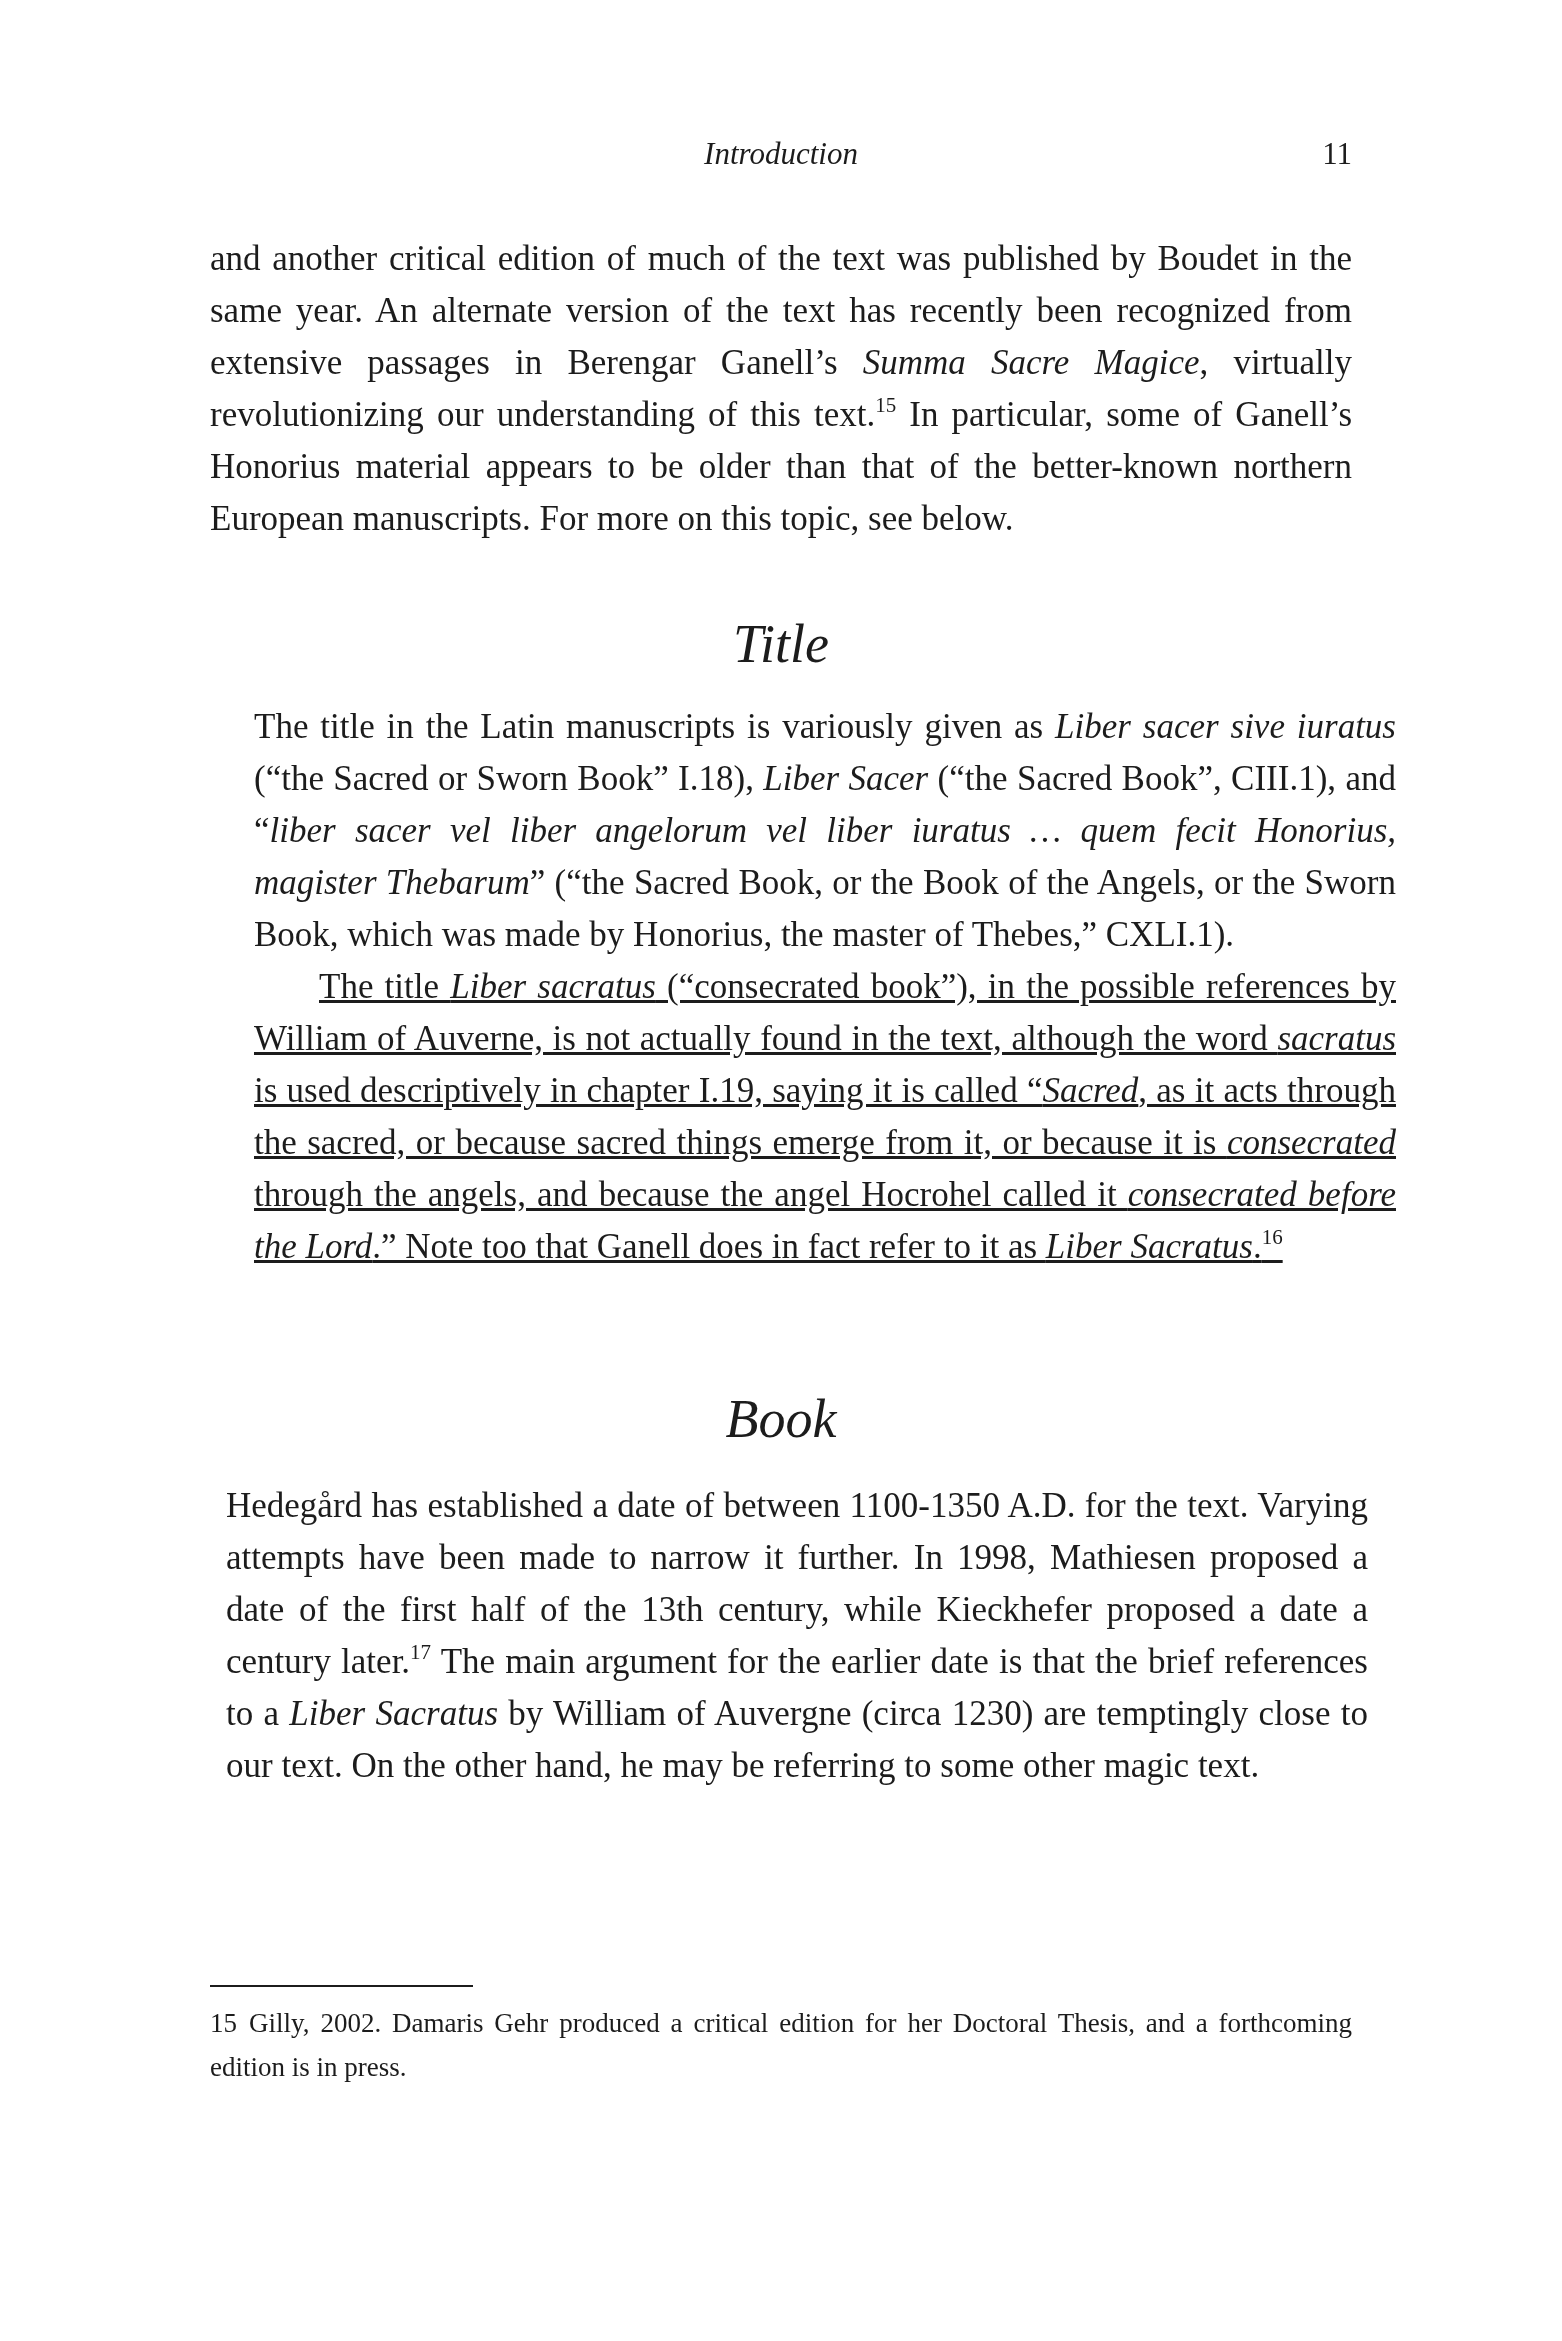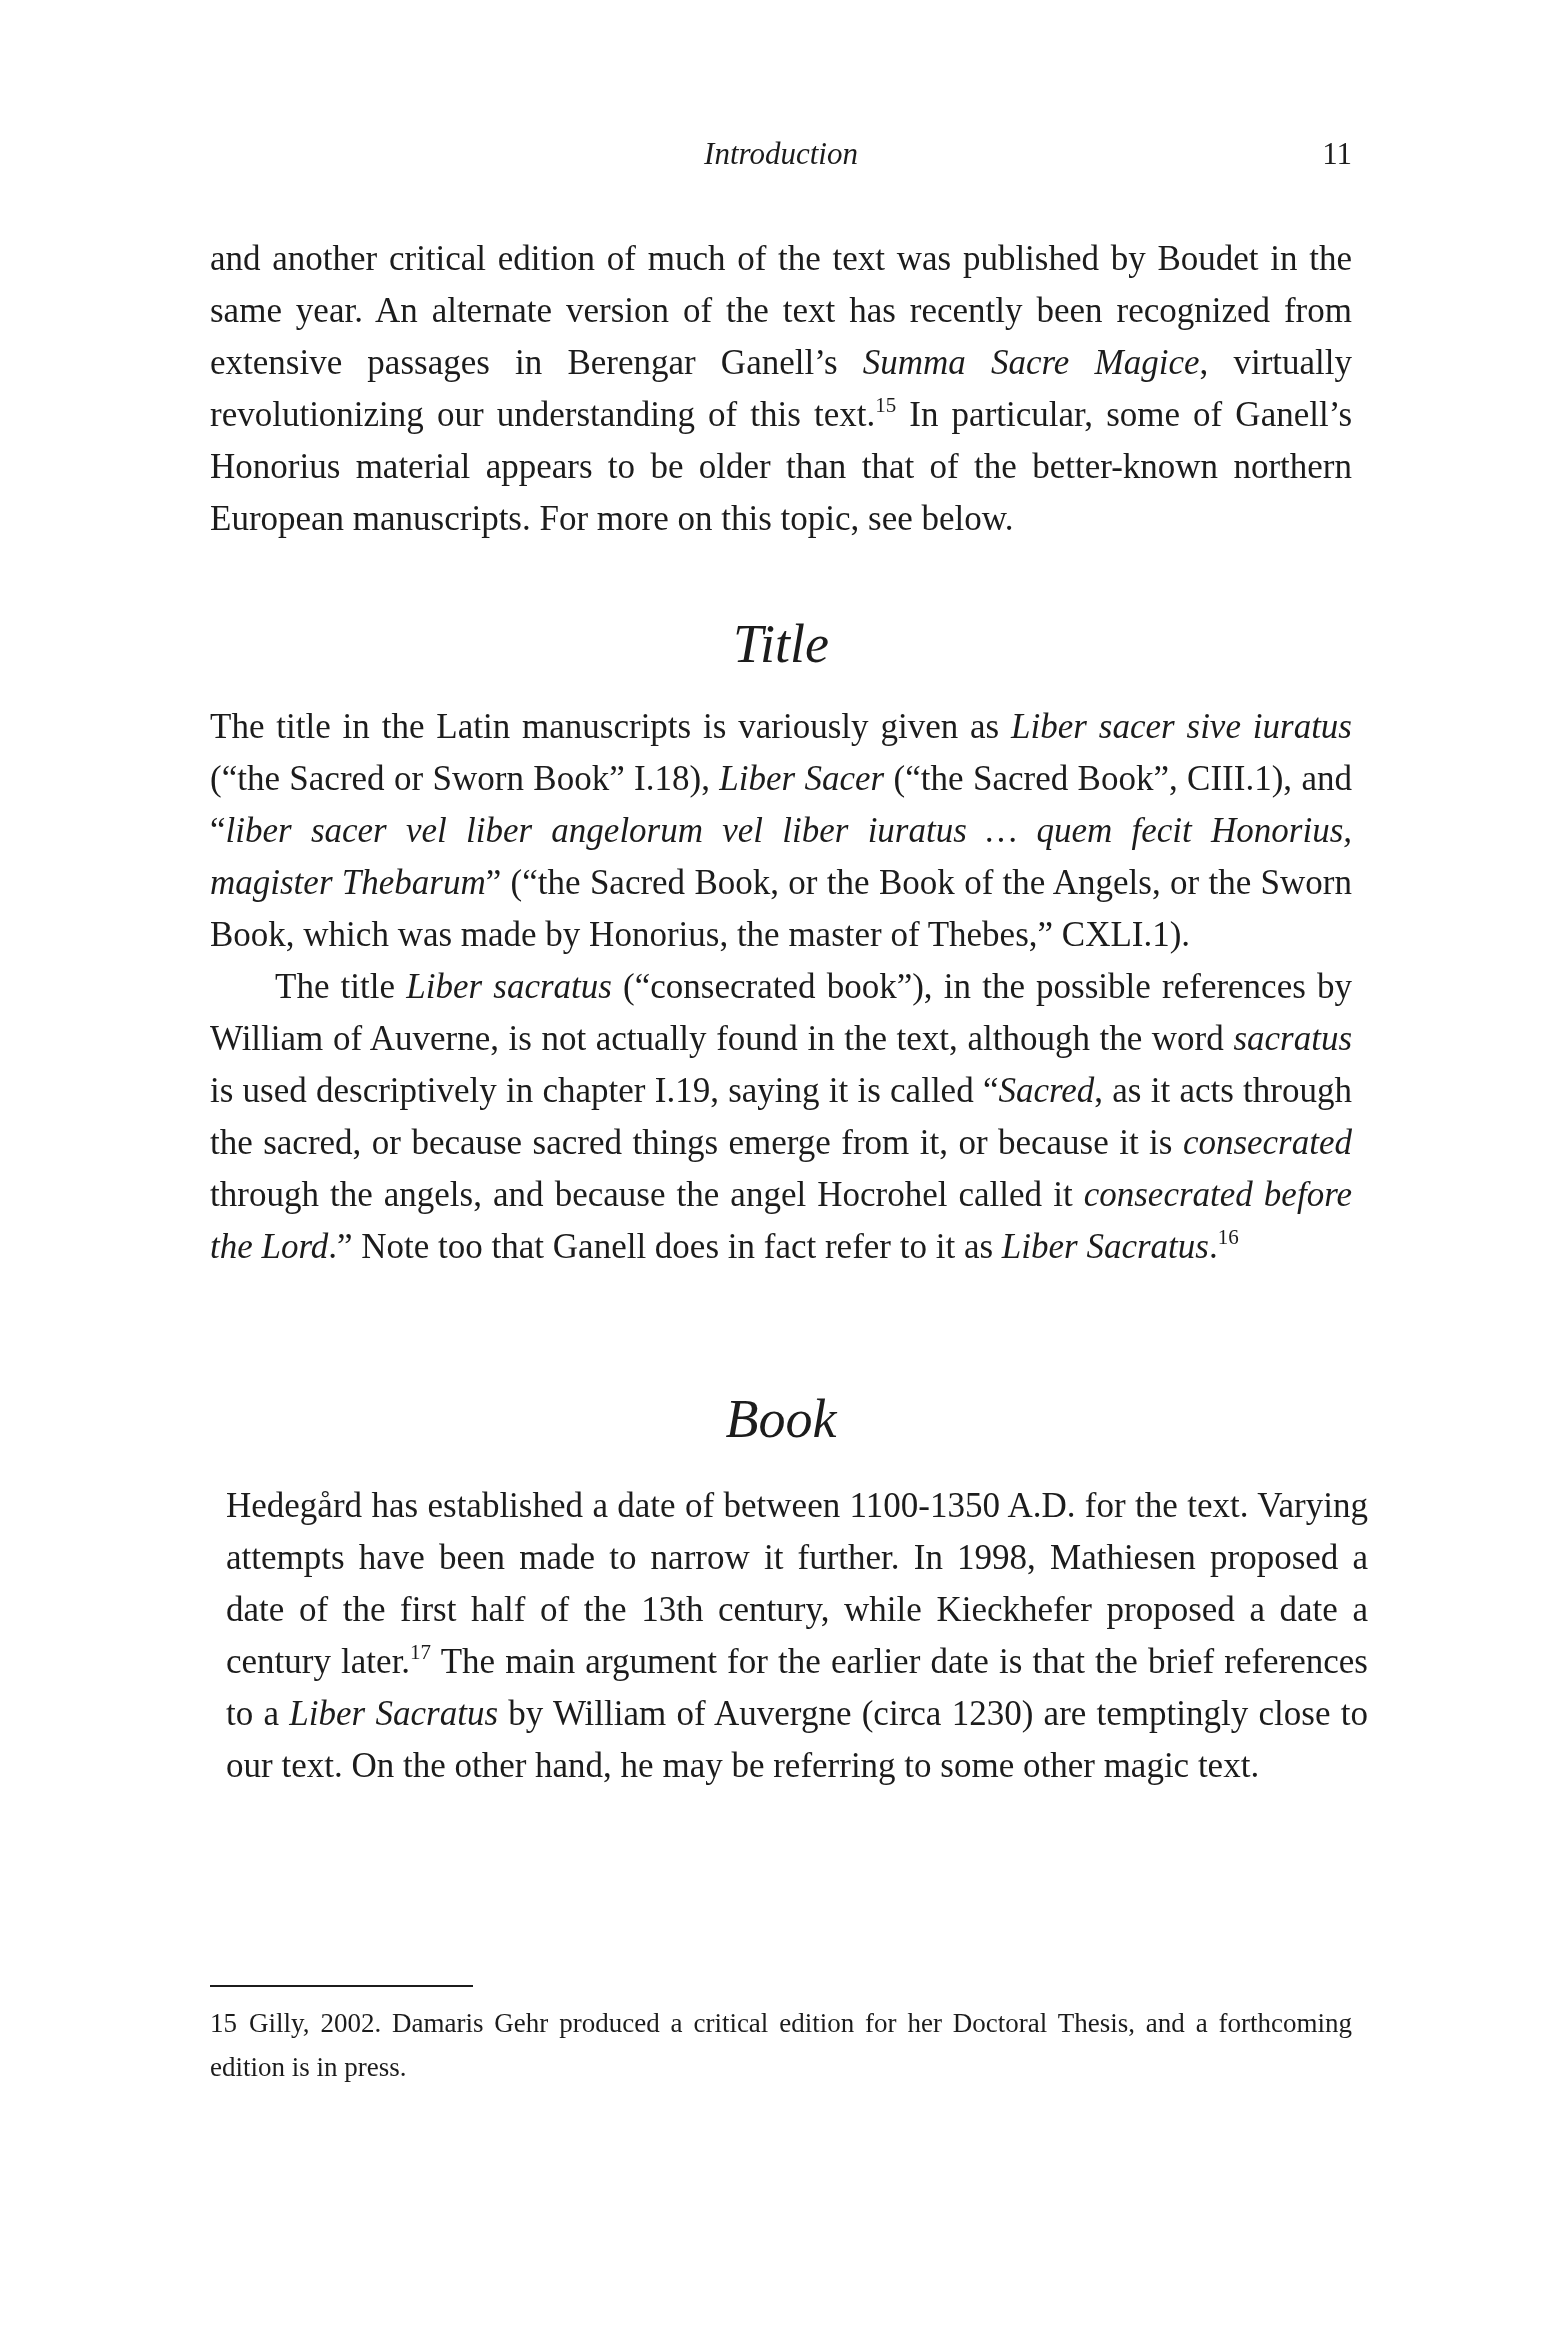--- a/index.html
+++ b/index.html
@@ -16,21 +16,21 @@
   .running-title {
     position: absolute; left: 0; right: 0; text-align: center; font-style: italic;
     top: 0;
   }
   .page-number { position: absolute; right: 0; top: 0; }
   .body-text {
     position: absolute; left: 210px; width: 1142px;
     font-size: 35px; line-height: 52px; text-align: justify;
   }
   .body-text p { margin: 0; }
-  .body-text p.indent { text-indent: 65px; }
+  .body-text p.indent { text-indent: 65px; text-decoration: underline; }
   .heading {
     position: absolute; left: 210px; width: 1142px; text-align: center;
     font-style: italic; font-size: 54px;
   }
   sup { font-size: 21px; line-height: 0; vertical-align: 14px; }
   .fn-rule {
     position: absolute; left: 210px; top: 1969px; width: 263px; height: 0;
     border-top: 2.6px solid #1c1c1c;
   }
   .footnotes {
@@ -50,21 +50,21 @@
     <span class="running-title">Introduction</span>
     <span class="page-number">11</span>
   </div>
 
   <div class="body-text" style="top:217px;">
     <p><span>and another critical edition of much of the text was published by Boudet in the same year. An alternate version of the text has recently been recognized from extensive passages in Berengar Ganell’s </span><i>Summa Sacre Magice</i><span>, virtually revolutionizing our understanding of this text.</span><sup>15</sup><span> In particular, some of Gan­ell’s Honorius material appears to be older than that of the better-known northern European manuscripts. For more on this topic, see below.</span></p>
   </div>
 
   <div class="heading" style="top:597px;">Title</div>
 
-  <div class="body-text" style="top:685px;">
+  <div class="body-text" style="top:685px;margin-left:44px;">
     <p><span>The title in the Latin manuscripts is variously given as </span><i>Liber sacer sive iuratus</i><span> (“the Sacred or Sworn Book” I.18), </span><i>Liber Sacer</i><span> (“the Sacred Book”, CIII.1), and “</span><i>liber sacer vel liber angelorum vel liber iuratus … quem fecit Honorius, magister Thebarum</i><span>” (“the Sacred Book, or the Book of the Angels, or the Sworn Book, which was made by Honorius, the master of Thebes,” CXLI.1).</span></p>
     <p class="indent"><span>The title </span><i>Liber sacratus</i><span> (“consecrated book”), in the possible references by William of Auverne, is not actually found in the text, although the word </span><i>sacratus</i><span> is used descriptively in chapter I.19, saying it is called “</span><i>Sacred</i><span>, as it acts through the sacred, or because sacred things emerge from it, or because it is </span><i>consecrated</i><span> through the angels, and because the angel Hocrohel called it </span><i>consecrated before the Lord</i><span>.” Note too that Ganell does in fact refer to it as </span><i>Liber Sacratus</i><span>.</span><sup>16</sup></p>
   </div>
 
   <div class="heading" style="top:1372px;">Book</div>
 
   <div class="body-text" style="top:1464px;margin-left:16px;">
     <p><span>Hedegård has established a date of between 1100-1350 A.D. for the text. Vary­ing attempts have been made to narrow it further. In 1998, Mathiesen pro­posed a date of the first half of the 13th century, while Kieckhefer proposed a date a century later.</span><sup>17</sup><span> The main argument for the earlier date is that the brief references to a </span><i>Liber Sacratus</i><span> by William of Auvergne (circa 1230) are tempt­ingly close to our text. On the other hand, he may be referring to some other magic text.</span></p>
   </div>
 

